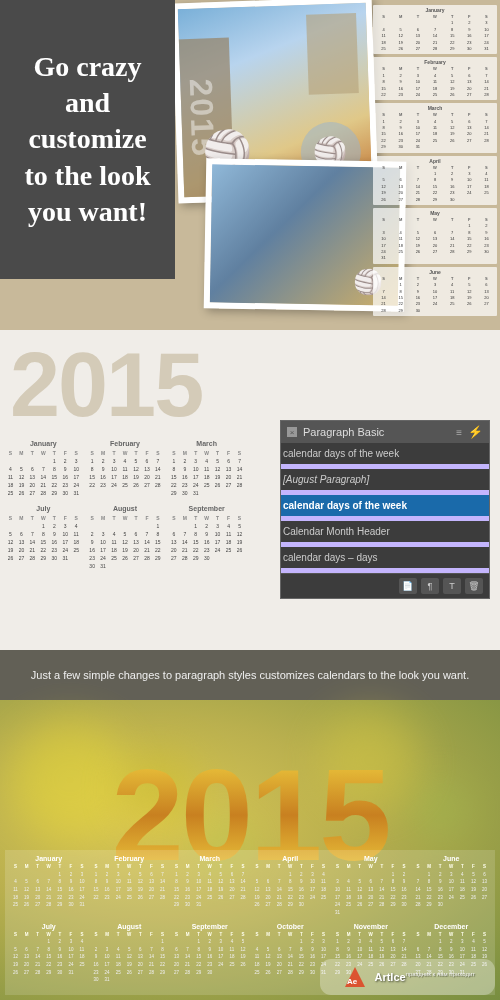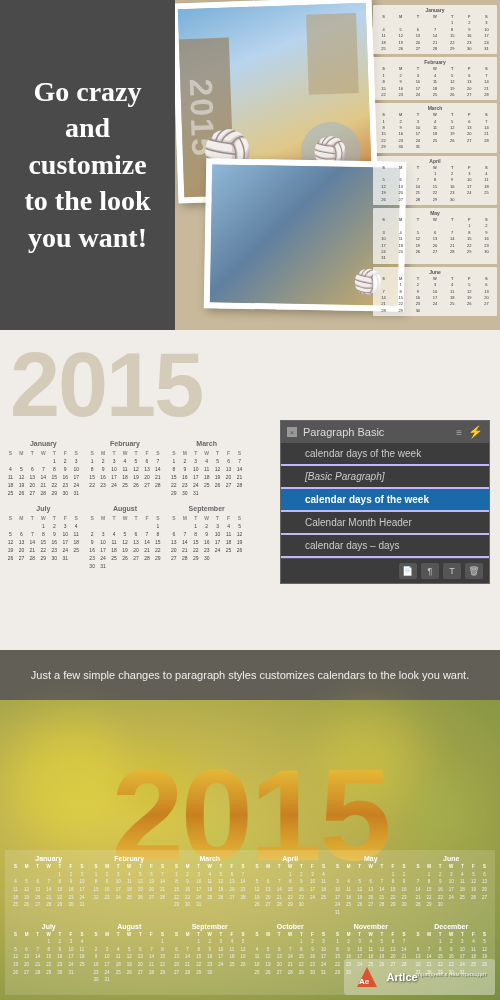--- a/index.html
+++ b/index.html
@@ -16,21 +16,21 @@
       width: 500px;
       height: 330px;
       position: relative;
       overflow: hidden;
       background: #c8b99a;
     }
     .section-top-left {
       position: absolute;
       left: 0; top: 0;
       width: 175px;
-      height: 330px;
+      height: 279px;
       background: #4a4a4a;
       display: flex;
       align-items: center;
       justify-content: center;
       padding: 20px;
     }
     .section-top-left .headline {
       color: #fff;
       font-size: 28px;
       font-weight: bold;
@@ -219,24 +219,24 @@
       cursor: pointer;
     }
     .panel-flash-icon {
       color: #e0d060;
       font-size: 12px;
     }
     .panel-body {
       padding: 0;
     }
     .panel-item {
-      padding: 5px 24px;
+      padding: 5px 2px;
       font-size: 10px;
       color: #ccc;
-      border-bottom: 2px solid #c4b5fd;
+      border-bottom: 5px solid #c4b5fd;
       cursor: pointer;
     }
     .panel-item.selected {
       background: #1a6aaa;
       color: #fff;
       font-weight: bold;
     }
     .panel-item.italic { font-style: italic; }
     .panel-footer {
       background: #3c3c3c;
@@ -344,22 +344,22 @@
 
     
     .watermark {
       position: absolute;
       bottom: 5px;
       right: 5px;
       display: flex;
       align-items: center;
       gap: 4px;
       background: rgba(255,255,255,0.3);
-      padding: 3px 8px;
-      border-radius: 3px;
+      padding: 3px 20px;
+      border-radius: 11px;
       margin-top: 25px;
     }
   </style>
 </head>
 <body>
 
 <div class="section-top">
   <div class="section-top-left">
     <div class="headline">Go crazy and customize to the look you want!</div>
   </div>
@@ -931,21 +931,21 @@
 
   <div class="panel-para-styles">
     <div class="panel-header">
       <div class="panel-close-btn">×</div>
       <div class="panel-title">Paragraph Basic</div>
       <div class="panel-expand-btn">≡</div>
       <div class="panel-flash-icon">⚡</div>
     </div>
     <div class="panel-body">
       <div class="panel-item">calendar days of the week</div>
-      <div class="panel-item italic">[Basic Paragraph]</div>
+      <div class="panel-item italic">[August Paragraph]</div>
       <div class="panel-item selected">calendar days of the week</div>
       <div class="panel-item">Calendar Month Header</div>
       <div class="panel-item">calendar days – days</div>
     </div>
     <div class="panel-footer">
       <div class="panel-footer-btn">📄</div>
       <div class="panel-footer-btn">¶</div>
       <div class="panel-footer-btn">T</div>
       <div class="panel-footer-btn">🗑</div>
     </div>

